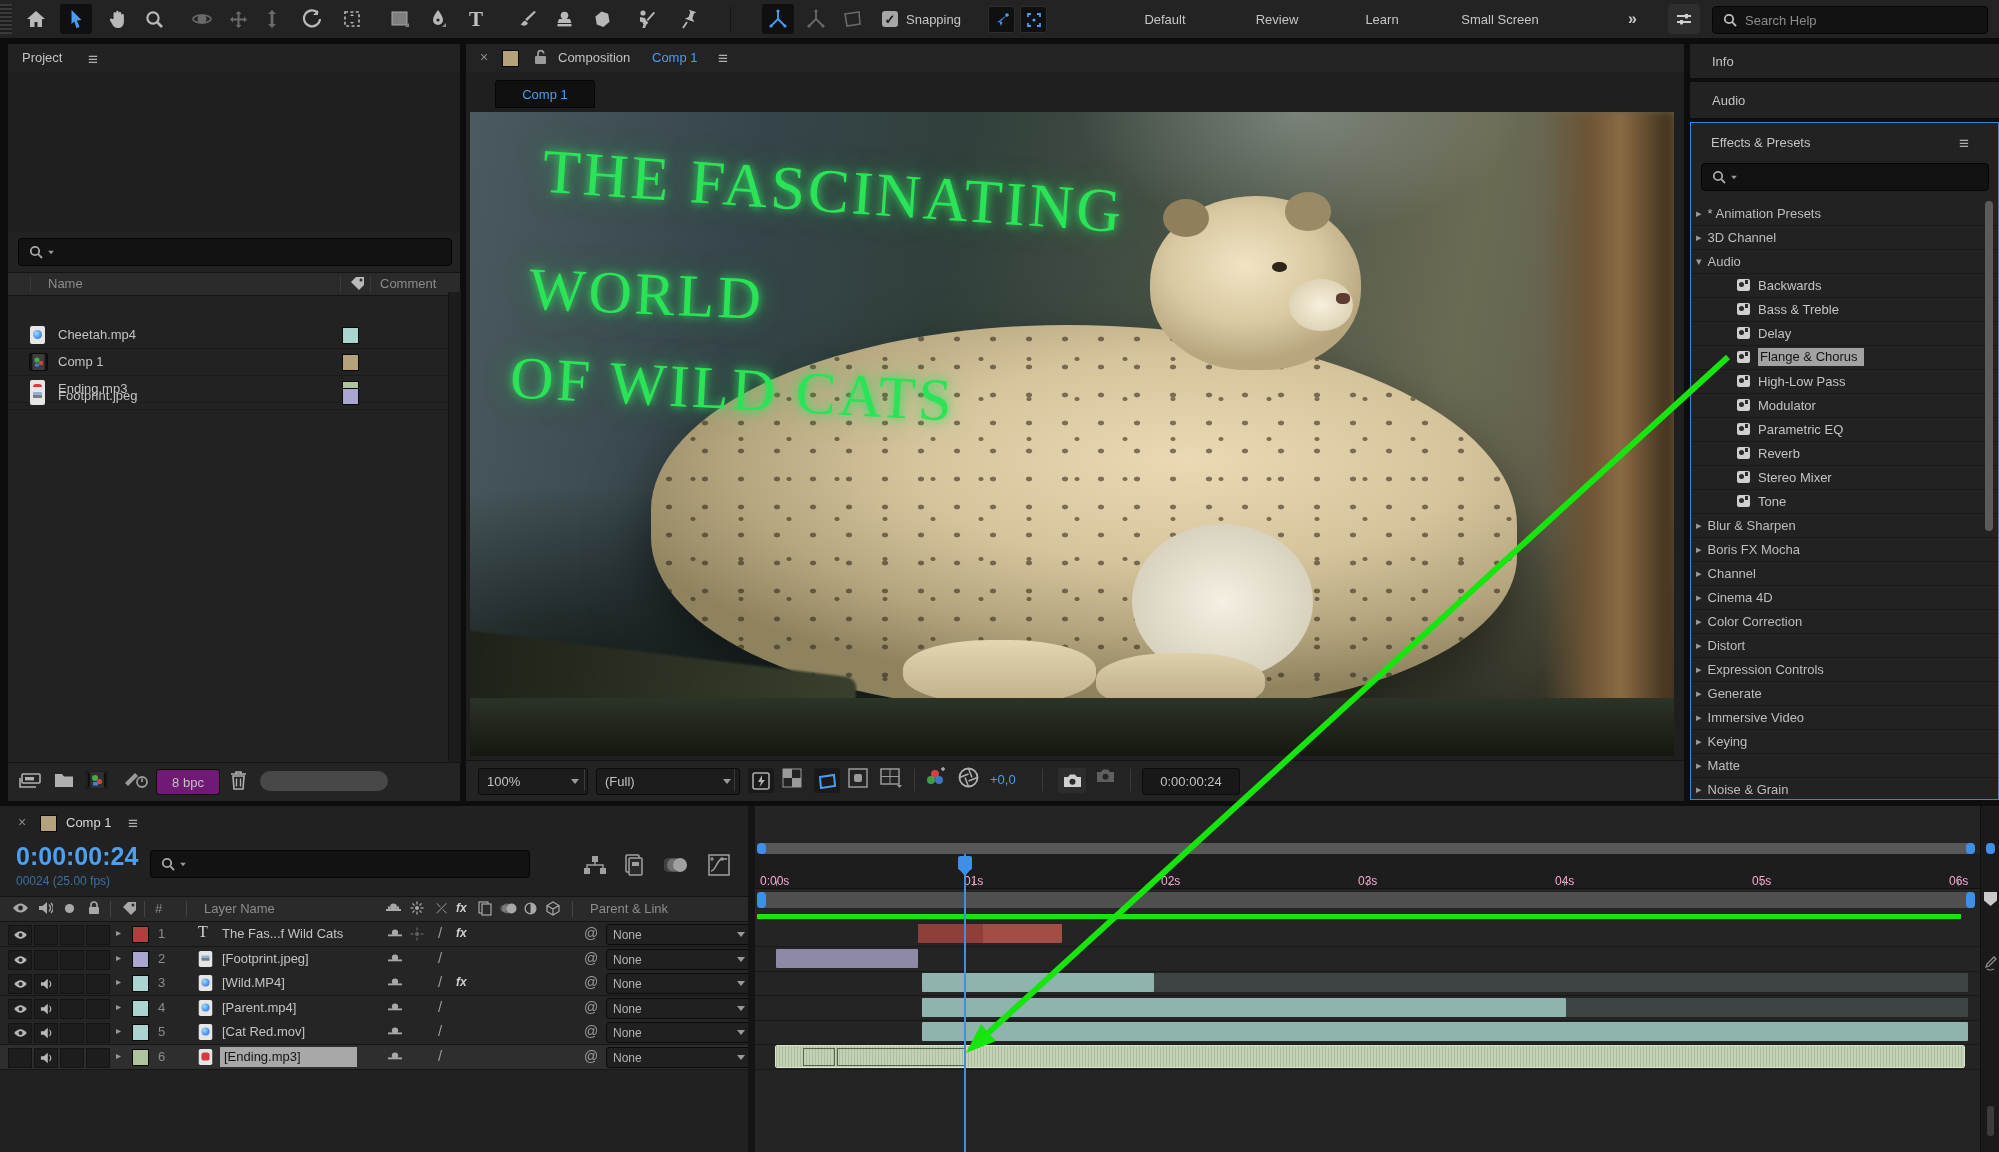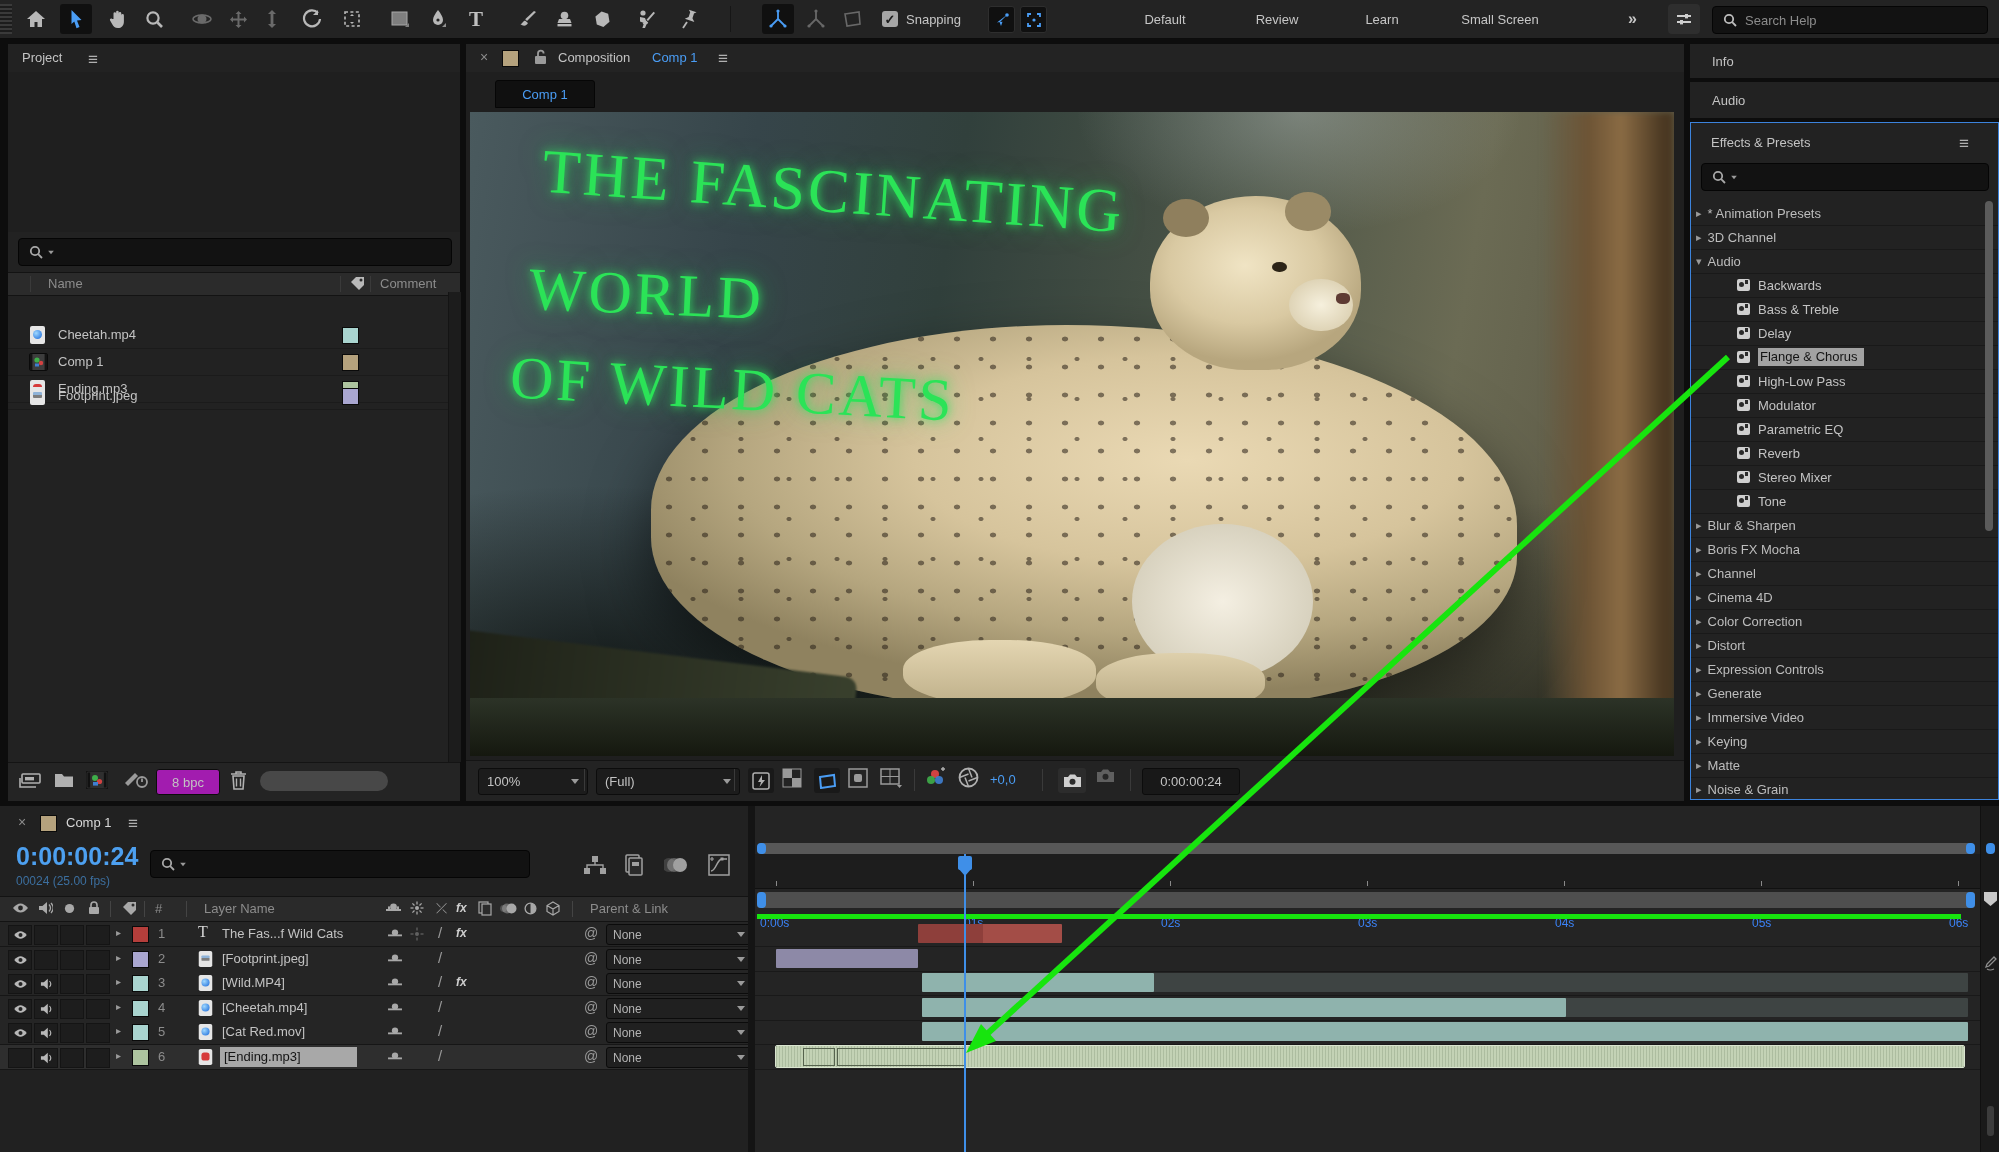--- a/index.html
+++ b/index.html
@@ -42,21 +42,21 @@
   
   .tlrow{position:absolute;left:0;width:748px;height:24px;border-bottom:1px solid #161616;background:#252525;}
   .avcell{position:absolute;top:3px;width:22px;height:18px;background:#1d1d1d;border:1px solid #141414;display:flex;align-items:center;justify-content:center;}
   .ddl{position:absolute;height:19px;background:#202020;border:1px solid #0b0b0b;border-radius:3px;color:#b3b3b3;
        display:flex;align-items:center;padding:0 6px;font-size:12px;}
   .ddl .car{margin-left:auto;}
   .caret{width:0;height:0;border-left:4px solid transparent;border-right:4px solid transparent;border-top:5px solid #9a9a9a;}
   .bar{position:absolute;height:19px;border-radius:1px;}
   .bar.ghost{background:#535f5d;opacity:.55;}
   .bar.sel{outline:1px solid #d9e4cf;}
-  .rlabel{position:absolute;top:20px;color:#3b82f6;font-size:12px;margin-top:42px;}
+  .rlabel{position:absolute;top:20px;color:#f9a8d4;font-size:12px;}
   .rtick{position:absolute;top:27px;width:1px;height:5px;background:#8a8a8a;}
   .cap{position:absolute;width:9px;border-radius:4px;background:#3f8fe8;}
   .glyph{color:#9a9a9a;}
   .fxtxt{font-style:italic;font-weight:bold;color:#cfcfcf;font-size:12px;}
   
   .scene{position:absolute;overflow:hidden;background:
     radial-gradient(130% 90% at 85% 110%, rgba(15,18,13,.9), transparent 55%),
     radial-gradient(60% 50% at 10% 88%, rgba(14,18,16,.85), transparent 60%),
     linear-gradient(100deg,#4a5a5e 0%,#36454a 22%,#31403c 38%,#4c5547 60%,#6b6b54 78%,#585341 100%);}
   .title-line{position:absolute;font-family:"Liberation Serif",serif;color:#2be357;letter-spacing:3px;
@@ -332,21 +332,21 @@
             <rect x="7" y="11" width="5" height="3.6" fill="#3f7fd2"></rect>
           </svg>
         </span>
       <span class="p icon" style="left:116px;top:8px;">
         <svg width="24" height="18" viewBox="0 0 24 18">
             <path d="M1 12 L11 2 l3 3 -10 10 z" fill="#9a9a9a"></path>
             <circle cx="18" cy="11" r="5" fill="none" stroke="#9a9a9a" stroke-width="1.8"></circle>
             <line x1="18" y1="7.5" x2="18" y2="11" stroke="#9a9a9a" stroke-width="1.8"></line>
           </svg>
         </span>
-      <div class="p" style="left:148px;top:6px;width:62px;height:24px;background:#a21caf;border:1px solid #0c0c0c;border-radius:3px;display:flex;align-items:center;justify-content:center;">
+      <div class="p" style="left:148px;top:6px;width:62px;height:24px;background:#701a75;border:1px solid #0c0c0c;border-radius:3px;display:flex;align-items:center;justify-content:center;">
         <span>8 bpc</span>
         </div>
       <span class="p icon" style="left:222px;top:7px;">
         <svg width="17" height="20" viewBox="0 0 17 20">
             <path d="M1 4 h15 M6 4 V2 h5 v2" fill="none" stroke="#b0b0b0" stroke-width="1.6"></path>
             <path d="M3 6 h11 l-1 13 H4 z" fill="none" stroke="#b0b0b0" stroke-width="1.6"></path>
             <path d="M6.5 8.5 v8 M10.5 8.5 v8" stroke="#b0b0b0" stroke-width="1.4"></path>
           </svg>
         </span>
       <div class="p" style="left:252px;top:8px;width:128px;height:20px;background:#484848;border-radius:10px;"></div>
@@ -865,21 +865,21 @@
           </svg>
         </div>
       <div class="avcell" style="left:60px;"></div>
       <div class="avcell" style="left:86px;"></div>
       <span class="p glyph" style="left:116px;top:5px;font-size:10px;">▸</span>
       <div class="chip" style="left: 132px; top: 4px; background: rgb(169, 212, 207);"></div>
       <span class="p dim" style="left:158px;top:4px;">4</span>
       <div class="fileicon" style="left:198px;top:3px;transform:scale(.9);">
           <div class="dot" style="background:radial-gradient(circle at 35% 35%,#9fd8ff,#1565d8);"></div>
         </div>
-      <span class="p" style="left:222px;top:4px;">[Cheetah.mp4]</span>
+      <span class="p" style="left:222px;top:4px;">[Parent.mp4]</span>
       <span class="p icon" style="left:388px;top:5px;">
           <svg width="14" height="13" viewBox="0 0 15 14">
             <circle cx="7.5" cy="6" r="3.4" fill="#a8a8a8"></circle>
             <rect x="0" y="8" width="15" height="2" fill="#a8a8a8"></rect>
           </svg>
         </span>
       <span class="p glyph" style="left:438px;top:2px;font-size:15px;">/</span>
       <span class="p glyph" style="left:584px;top:3px;font-size:14px;">@</span>
       <div class="ddl" style="left:606px;top:2px;width:132px;">
           <span>None</span>

